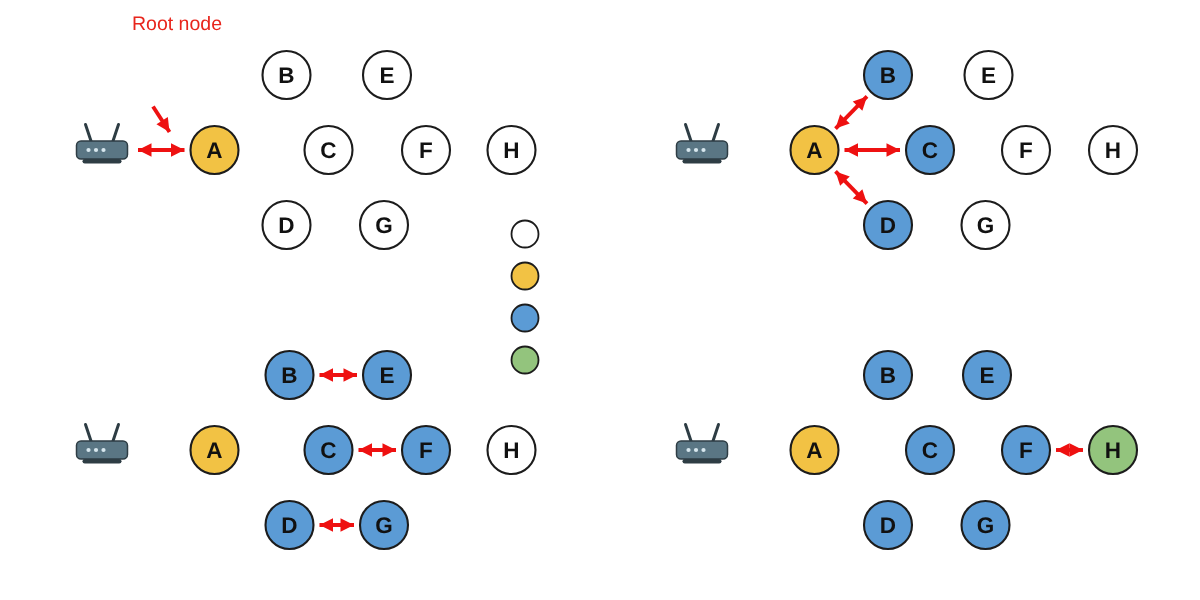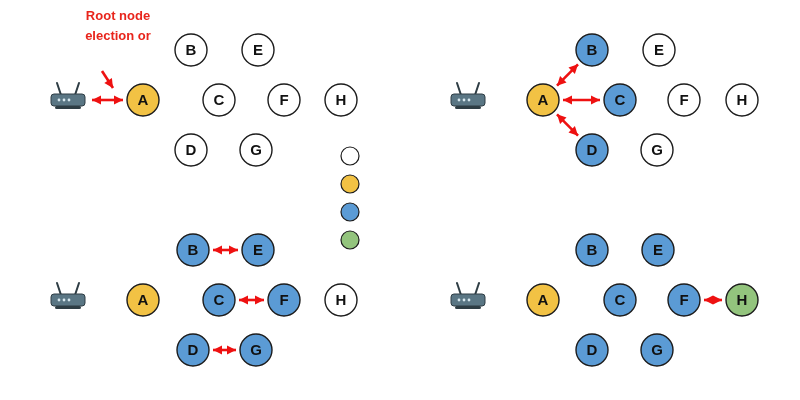--- a/index.html
+++ b/index.html
@@ -1,20 +1,20 @@
 <!DOCTYPE html>
 <html><head>
 <meta charset="utf-8">
 <style>
   html,body{margin:0;padding:0;background:#ffffff;}
   .stage{position:relative;width:800px;height:400px;overflow:hidden;
          font-family:"Liberation Sans",sans-serif;background:#ffffff;}
   .stage svg{position:absolute;left:0;top:0;}
   .annotation{position:absolute;left:70px;top:6px;width:96px;text-align:center;
-              font-size:13px;line-height:1.5;font-weight:bold;}
+              font-size:13px;line-height:1.5;font-weight:normal;}
   .node-label{font-family:"Liberation Sans",sans-serif;font-size:15px;
               font-weight:bold;fill:#111111;}
 </style>
 </head>
 <body>
 
 <div class="stage">
   <svg id="diagram" width="800" height="400" viewBox="0 0 800 400">
       <g>
         <g>
@@ -152,15 +152,14 @@
         <circle cx="350" cy="156" r="9" fill="#ffffff" stroke="#1c1c1c" stroke-width="1.2"></circle>
         <circle cx="350" cy="184" r="9" fill="#f2c244" stroke="#1c1c1c" stroke-width="1.2"></circle>
         <circle cx="350" cy="212" r="9" fill="#5b9bd5" stroke="#1c1c1c" stroke-width="1.2"></circle>
         <circle cx="350" cy="240" r="9" fill="#93c47d" stroke="#1c1c1c" stroke-width="1.2"></circle>
       </g>
       <line x1="102.0" y1="71.0" x2="113.0" y2="88.0" stroke="#ee1111" stroke-width="2.6"></line>
       <polygon points="113.0,88.0 104.3,82.9 111.9,78.0" fill="#ee1111"></polygon>
     </svg>
   <div class="annotation" style="color: rgb(232, 37, 28);">
     <div>Root node</div>
-    <div>election or</div>
   </div>
 </div>
 
 </body></html>

